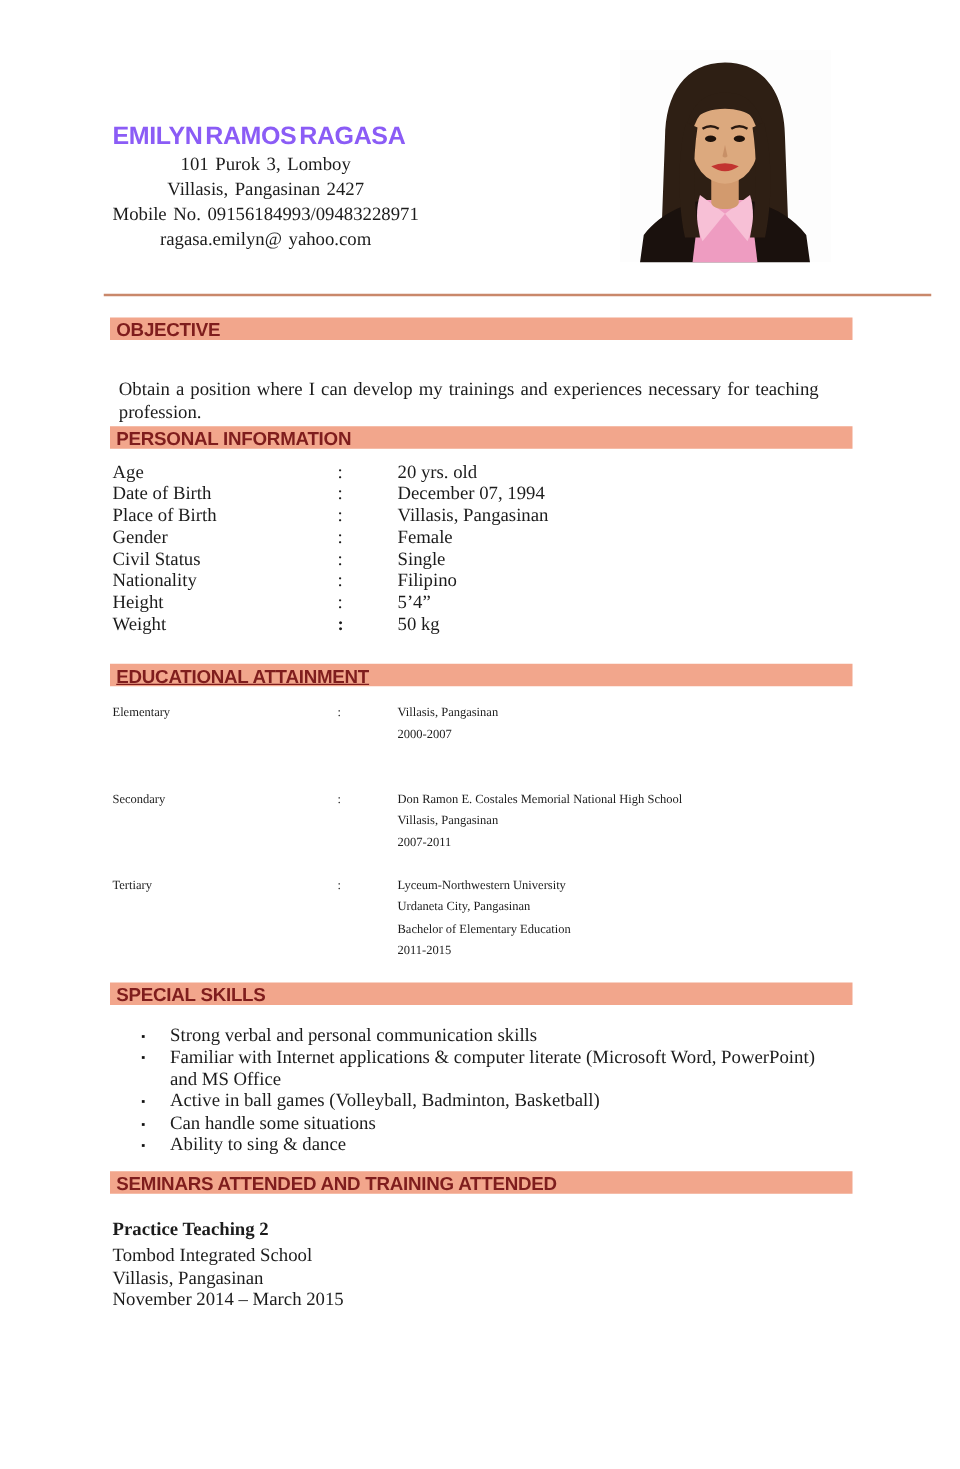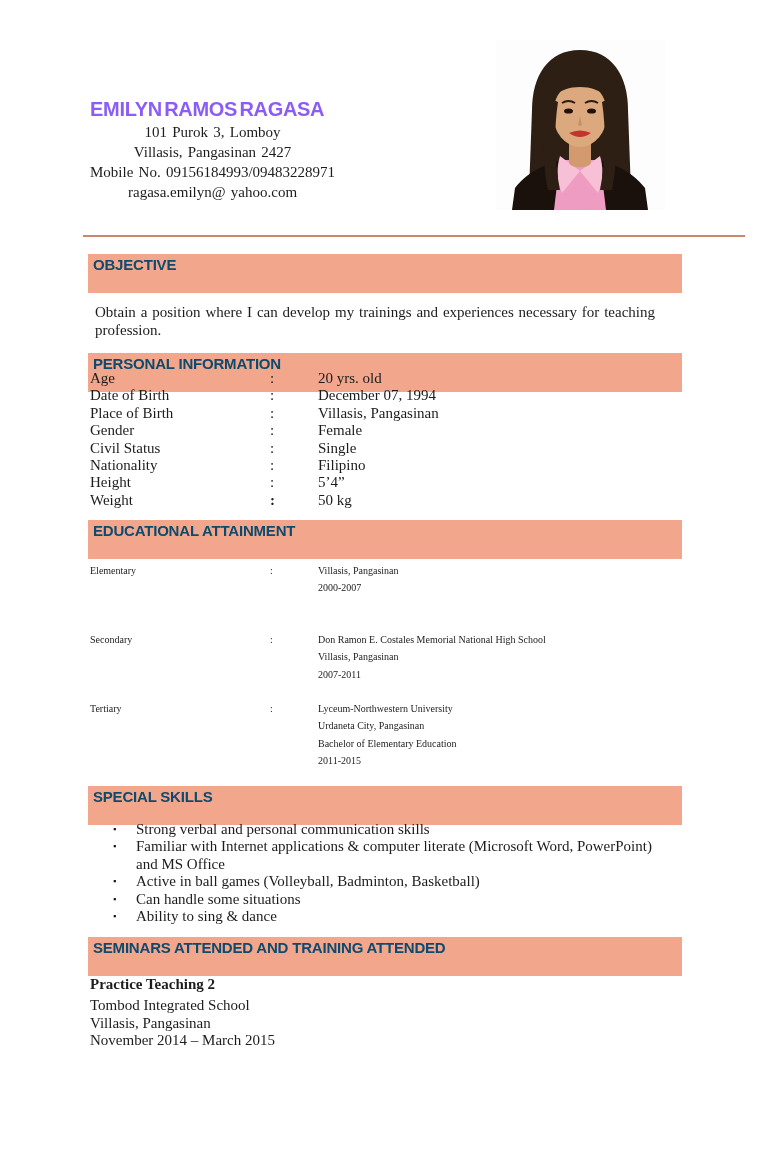--- a/index.html
+++ b/index.html
@@ -30,31 +30,31 @@
     color:#8b5cf6;
   }
   .contact-line{font-size:15px;line-height:20px;word-spacing:1.5px;text-align:center;}
   
   .photo{position:absolute;left:496px;top:40px;width:169px;height:170px;}
   .photo svg{display:block;}
   
   .rule{position:absolute;left:83px;top:235px;width:662px;height:2px;background:var(--rule-color);}
   
   .bar{
-    position:absolute;left:88px;width:594px;height:39px;
+    position:absolute;left:88px;width:594px;height:18px;
     background:var(--accent-color);
     font-family:"Liberation Sans", sans-serif;
     font-weight:bold;font-size:15px;line-height:21px;
     letter-spacing:-0.2px;
     padding-left:5px;box-sizing:border-box;
-    color:#0c4a6e;
+    color:#7f1d1d;
   }
   .bar-objective{top:254px;}
-  .bar-personal{top:341px;margin-top:12px;}
-  .bar-education{top:520px;}
+  .bar-personal{top:341px;}
+  .bar-education{top:531px;text-decoration:underline;}
   .bar-skills{top:786px;}
   .bar-seminars{top:937px;}
   
   .objective-text{
     position:absolute;left:95px;top:288px;width:560px;
     font-size:15px;line-height:18.2px;text-align:justify;
     word-spacing:1px;
   }
   
   .personal-grid{position:absolute;left:90px;top:370px;font-size:15px;line-height:17.4px;}

